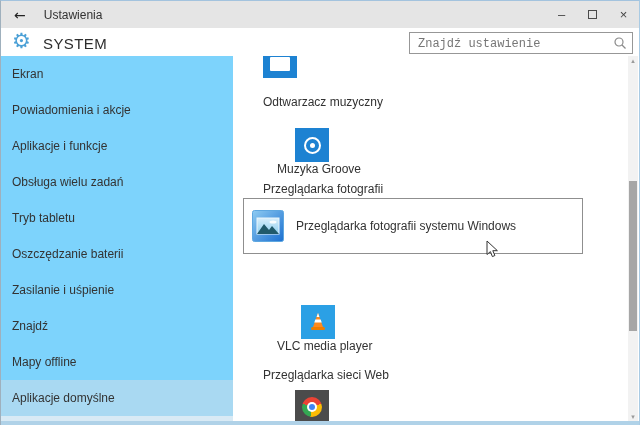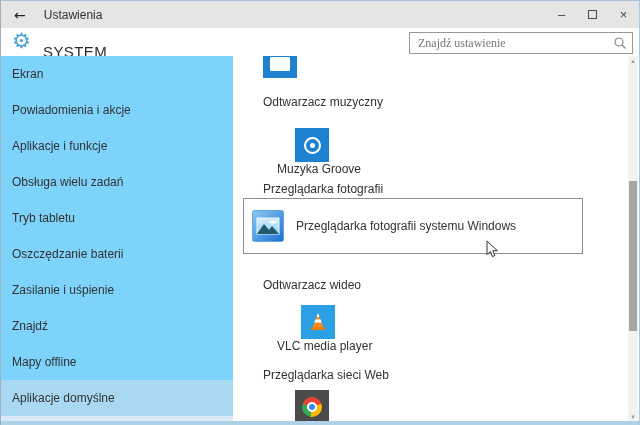--- a/index.html
+++ b/index.html
@@ -17,28 +17,28 @@
     background:#e5e5e5; display:flex; align-items:center;
   }
   .back-arrow { margin-left:13px; font-size:14px; color:#222; font-family:"DejaVu Sans",sans-serif; cursor:default; }
   .tb-title { margin-left:18px; font-size:12px; color:#333; }
   .tb-controls { margin-left:auto; display:flex; height:100%; }
   .tb-btn { width:31px; height:100%; display:flex; align-items:center; justify-content:center; color:#444; font-size:13px; }
   .maximize-box { width:9px; height:9px; border:1px solid #4a4a4a; }
 
   
   .gear { position:absolute; left:11px; top:30px; font-size:21px; line-height:21px; color:#4ba0d6; font-family:"DejaVu Sans",sans-serif; }
-  .page-title { position:absolute; left:42px; top:34px; font-size:15px; color:#2d2d2d; letter-spacing:0.4px;margin-top:8px; }
+  .page-title { position:absolute; left:42px; top:34px; font-size:15px; color:#2d2d2d; letter-spacing:0.4px; }
   .searchbox {
     position:absolute; left:408px; top:31px; width:224px; height:22px;
     border:1px solid #979797; background:#fff;
   }
   .searchbox input {
     width:100%; height:100%; border:none; outline:none; background:transparent;
-    font-family:Liberation Serif, serif; font-size:12px; color:#14532d; padding:0 24px 0 8px;
+    font-family:Liberation Mono, monospace; font-size:12px; color:#14532d; padding:0 24px 0 8px;
   }
   .searchbox input::placeholder { color:#767676; opacity:1; }
   .search-icon { position:absolute; right:5px; top:3px; }
 
   
   .sidebar { position:absolute; left:0; top:55px; width:256px; height:366px; background:#7dd3fc; }
   .side-item { position:relative; height:36px; line-height:36px; padding-left:11px; font-size:12px; color:#333; }
   .side-item.selected { background:#a9d9f2; }
   .sidebar-tail { height:6px; background:#d8eaf5; }
 
@@ -158,21 +158,20 @@
         <rect x="5" y="8" width="22" height="16" fill="url(#pvsky)" stroke="#eaf5fc" stroke-width="1"></rect>
         <polygon points="5,24 12,14 17,20 20,16 27,24" fill="#215a6b"></polygon>
         <ellipse cx="21" cy="12" rx="3.5" ry="1.5" fill="#ffffff" opacity="0.9"></ellipse>
       </svg>
       <span class="app-name">Przeglądarka fotografii systemu Windows</span>
     </div>
     <svg class="cursor" width="13" height="19" viewBox="0 0 13 19">
       <path d="M1,1 L1,14.5 L4.4,11.6 L6.4,16.6 L8.9,15.5 L6.8,10.7 L11.4,10.7 Z" fill="#ffffff" stroke="#333333" stroke-width="1"></path>
     </svg>
 
-    <div class="cat-label" style="top:222px">Odtwarzacz wideo</div>
     <div class="app-row" style="top:249px">
       <div class="tile tile-vlc">
         <svg width="22" height="20" viewBox="0 0 22 20">
           <polygon points="11,1 6,15 16,15" fill="#ff8a1e"></polygon>
           <polygon points="11,1 9.6,5 12.4,5" fill="#ffffff"></polygon>
           <polygon points="8.3,7.5 13.7,7.5 14.7,10.5 7.3,10.5" fill="#ffffff"></polygon>
           <rect x="4" y="15" width="14" height="3" rx="1.5" fill="#ef7d00"></rect>
         </svg>
       </div>
       <span class="app-name">VLC media player</span>

